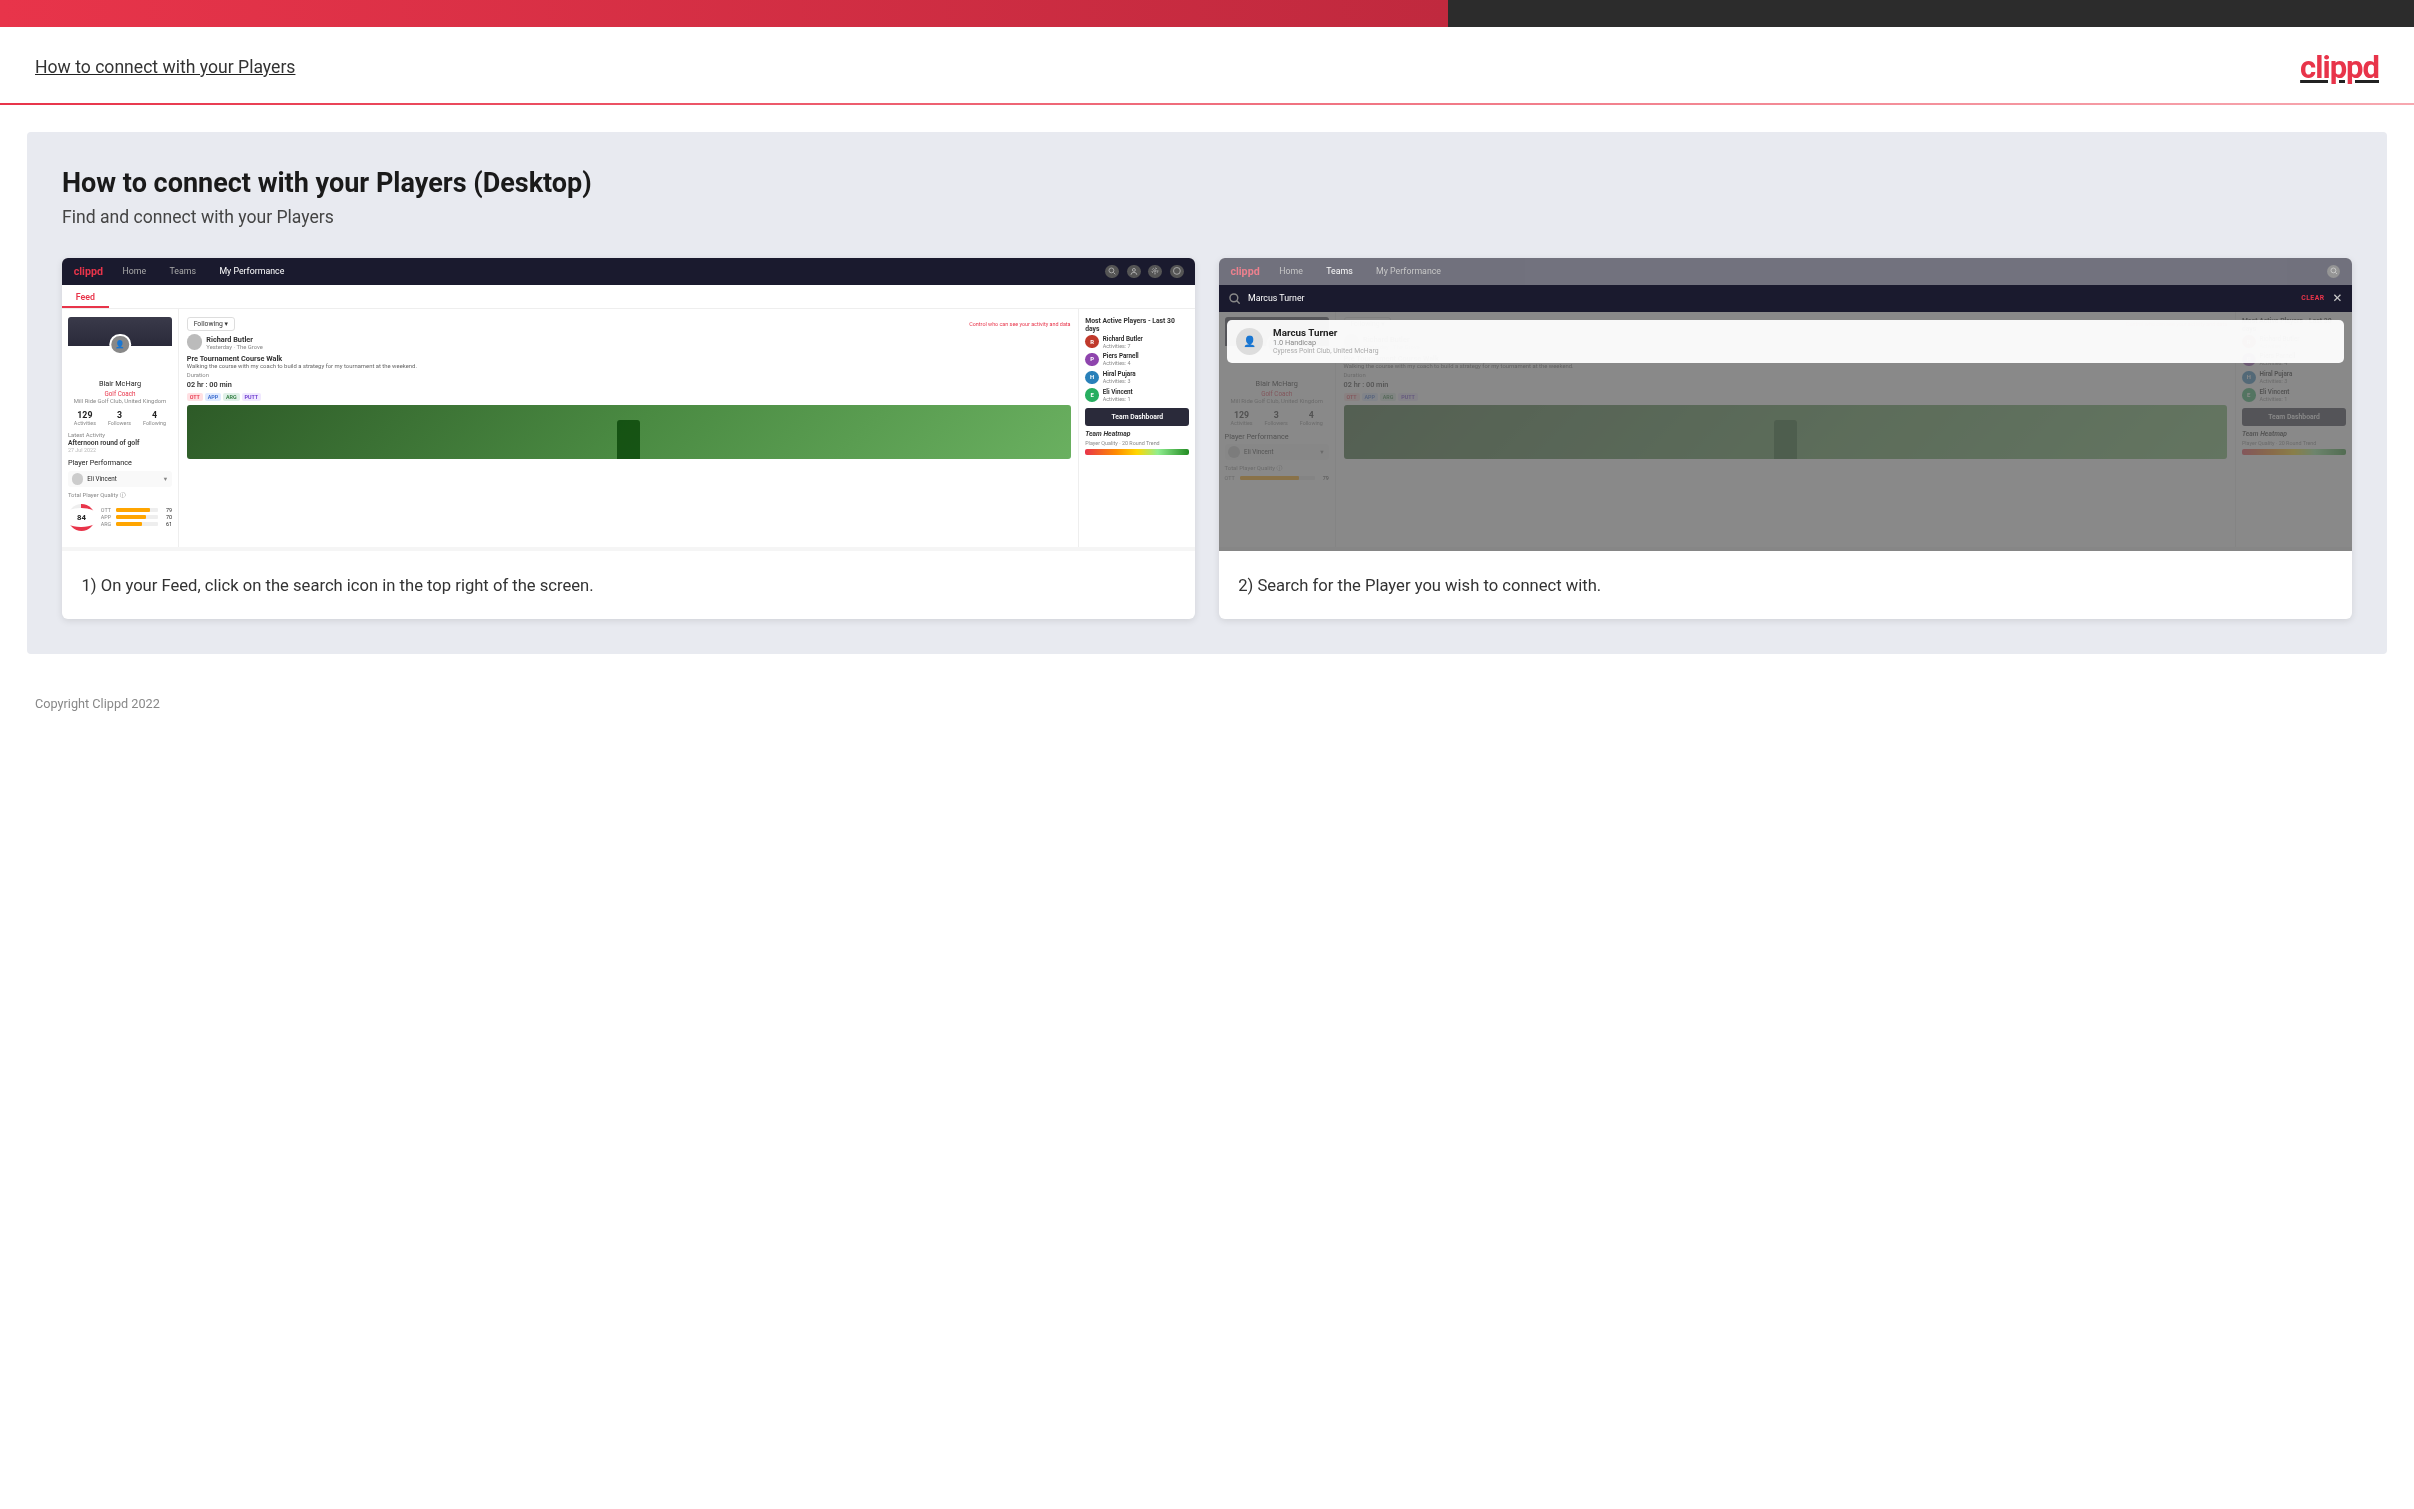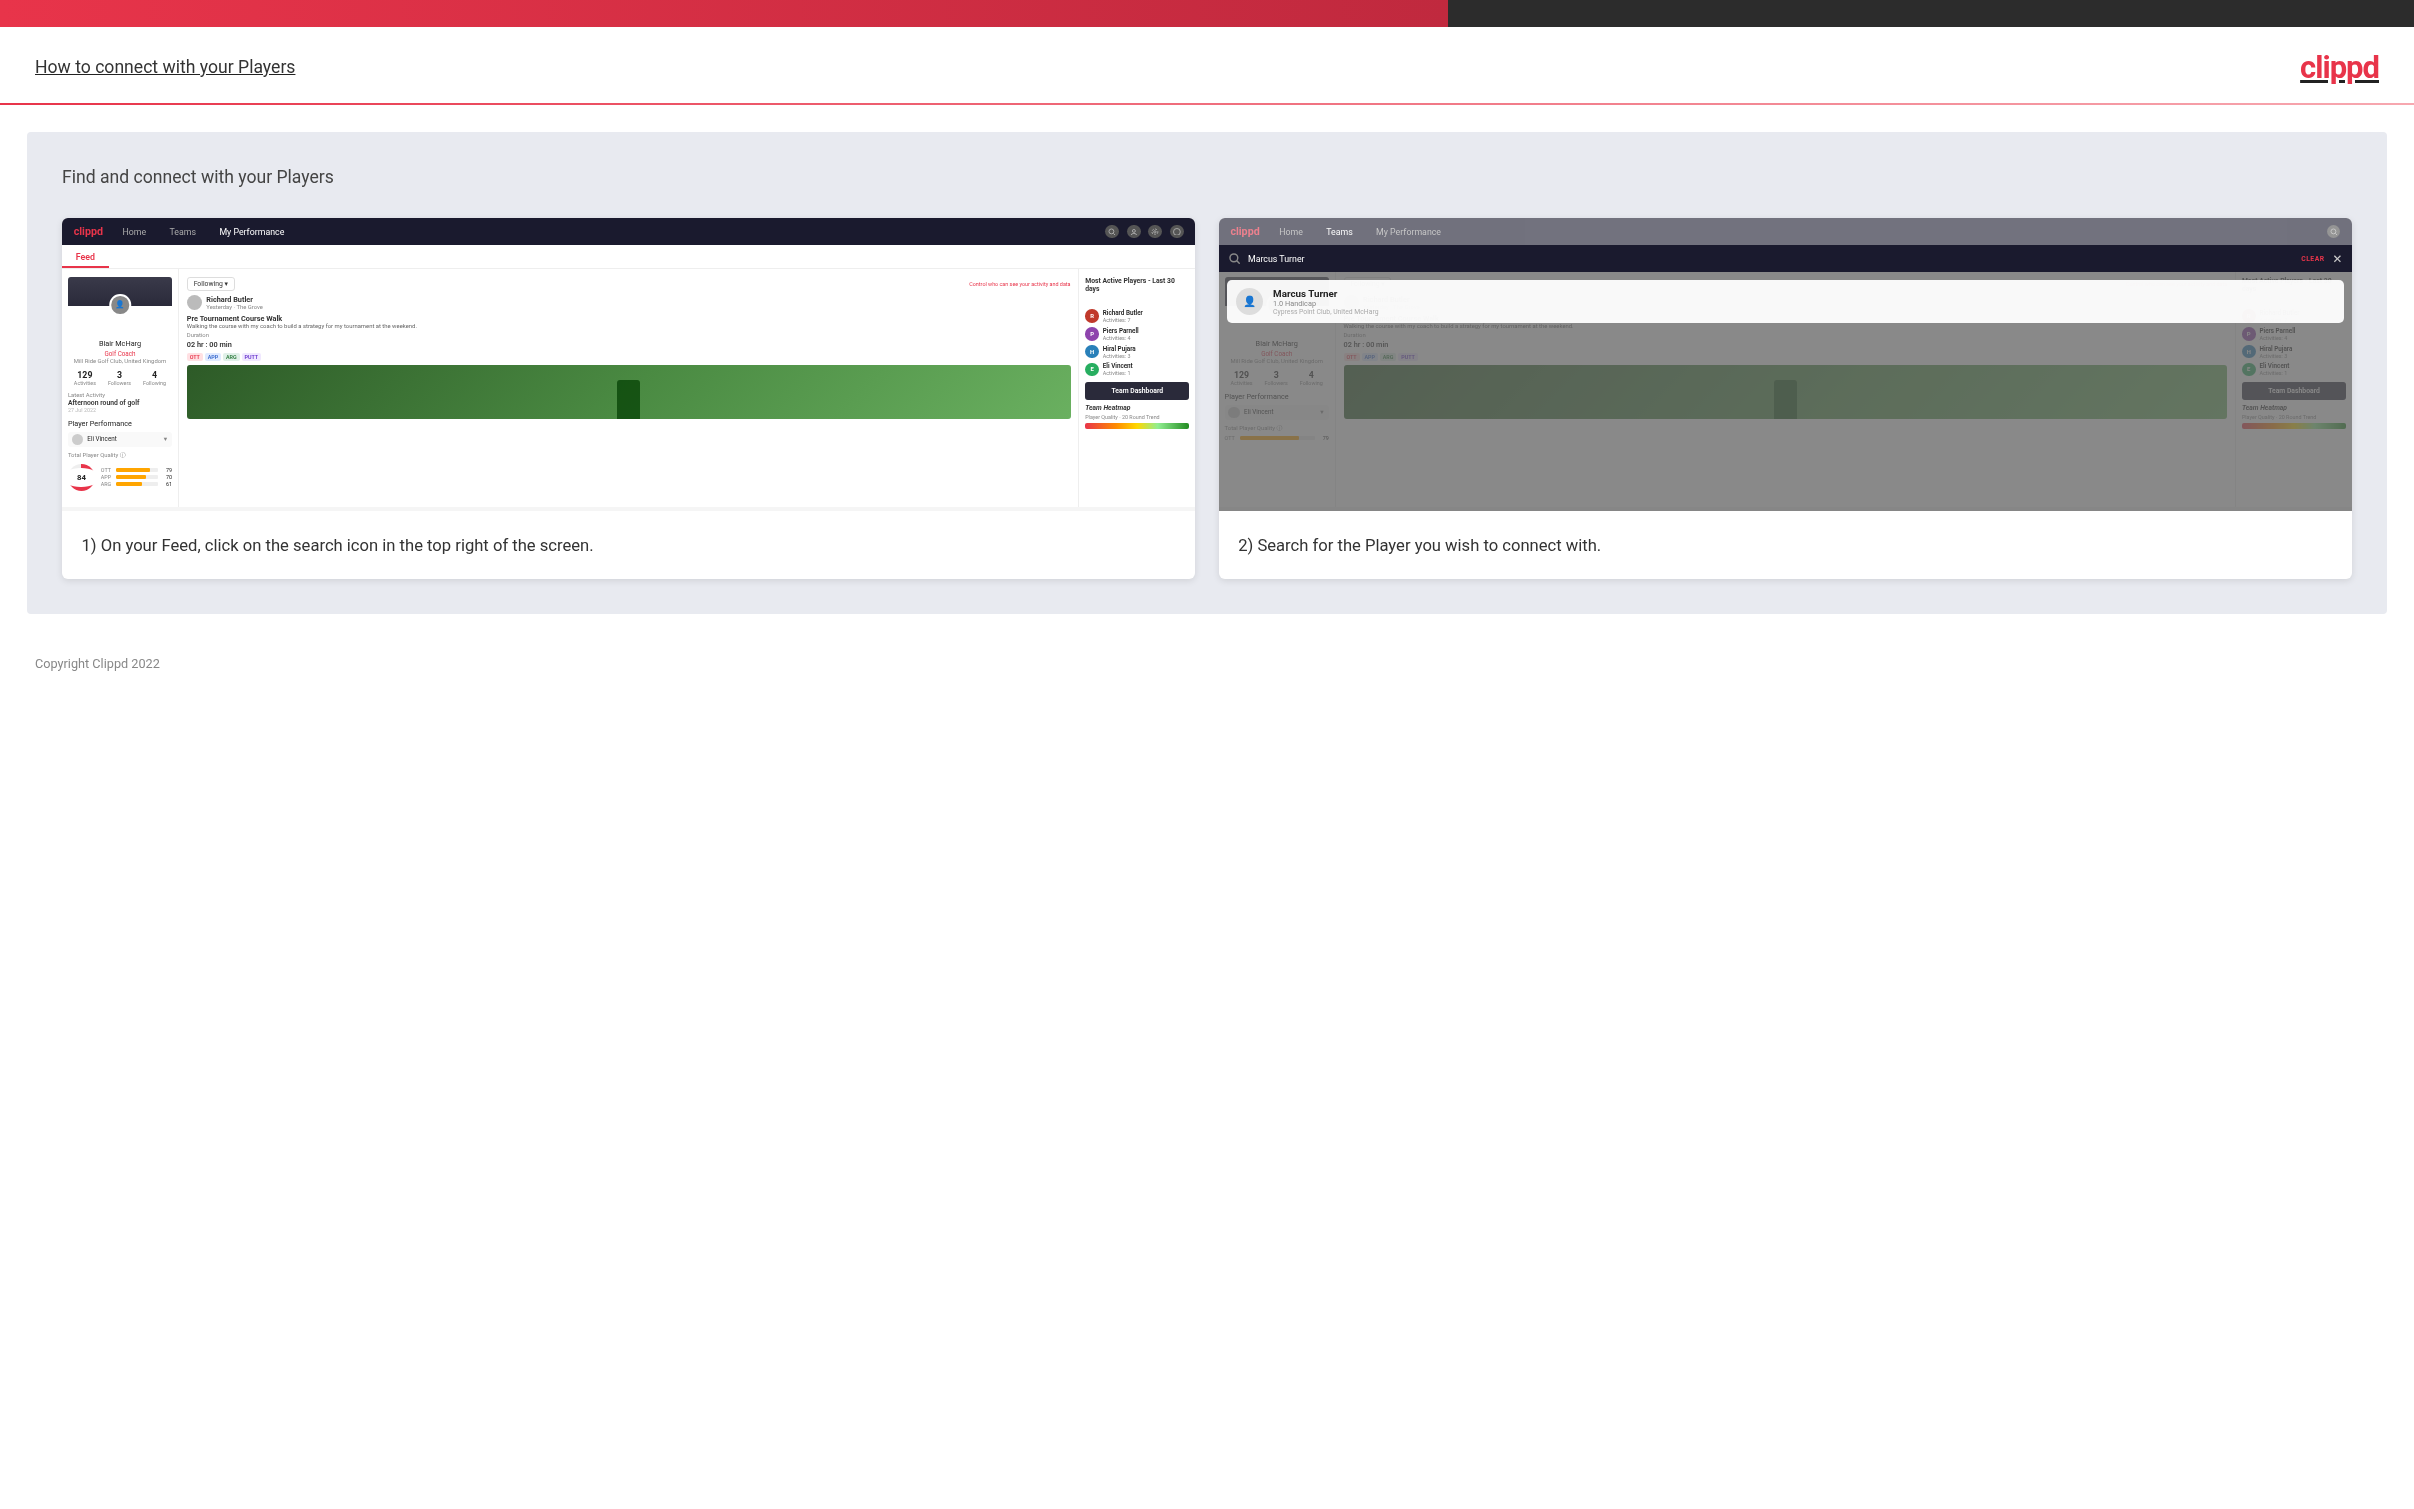--- a/index.html
+++ b/index.html
@@ -370,21 +370,21 @@
       background: rgba(0,60,0,0.7);
       border-radius: 2.9px 2.9px 0 0;
       margin-bottom: 0;
     }
 
     
     .map-title {
       font-weight: 700;
       font-size: 6.8px;
       color: #333;
-      margin-bottom: 16px;
+      margin-bottom: 2px;
     }
     .player-item {
       display: flex;
       align-items: center;
       gap: 3.9px;
       margin-bottom: 3.9px;
     }
     .player-item-avatar {
       width: 13.7px;
       height: 13.7px;
@@ -511,20 +511,21 @@
 
 <div class="top-bar"></div>
 
 <div class="header">
   <span class="header-title">How to connect with your Players</span>
   <span class="logo">clippd</span>
 </div>
 <div class="header-divider"></div>
 
 <div class="main-content">
+  <div class="main-heading">How to connect with your Players (Desktop)</div>
   <div class="main-subheading">Find and connect with your Players</div>
 
   <div class="panels">
 
     <div class="panel">
       <div class="screenshot">
 
         <div class="app-nav">
           <span class="app-nav-logo">clippd</span>
           <span class="app-nav-item">Home</span>

